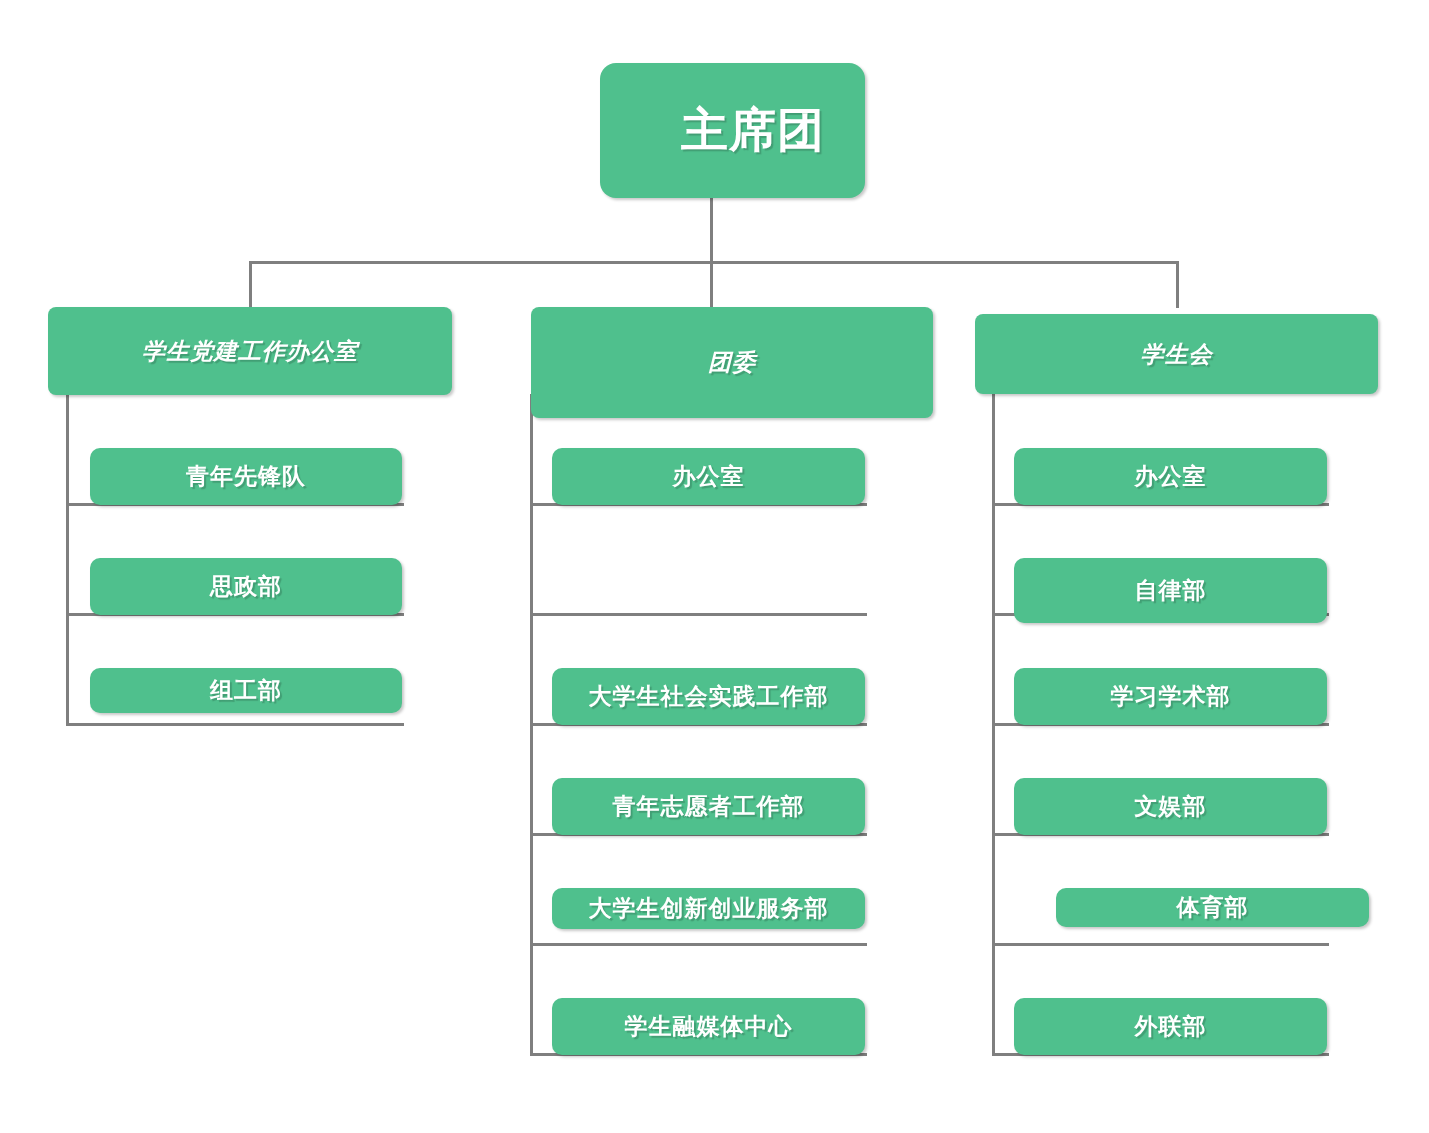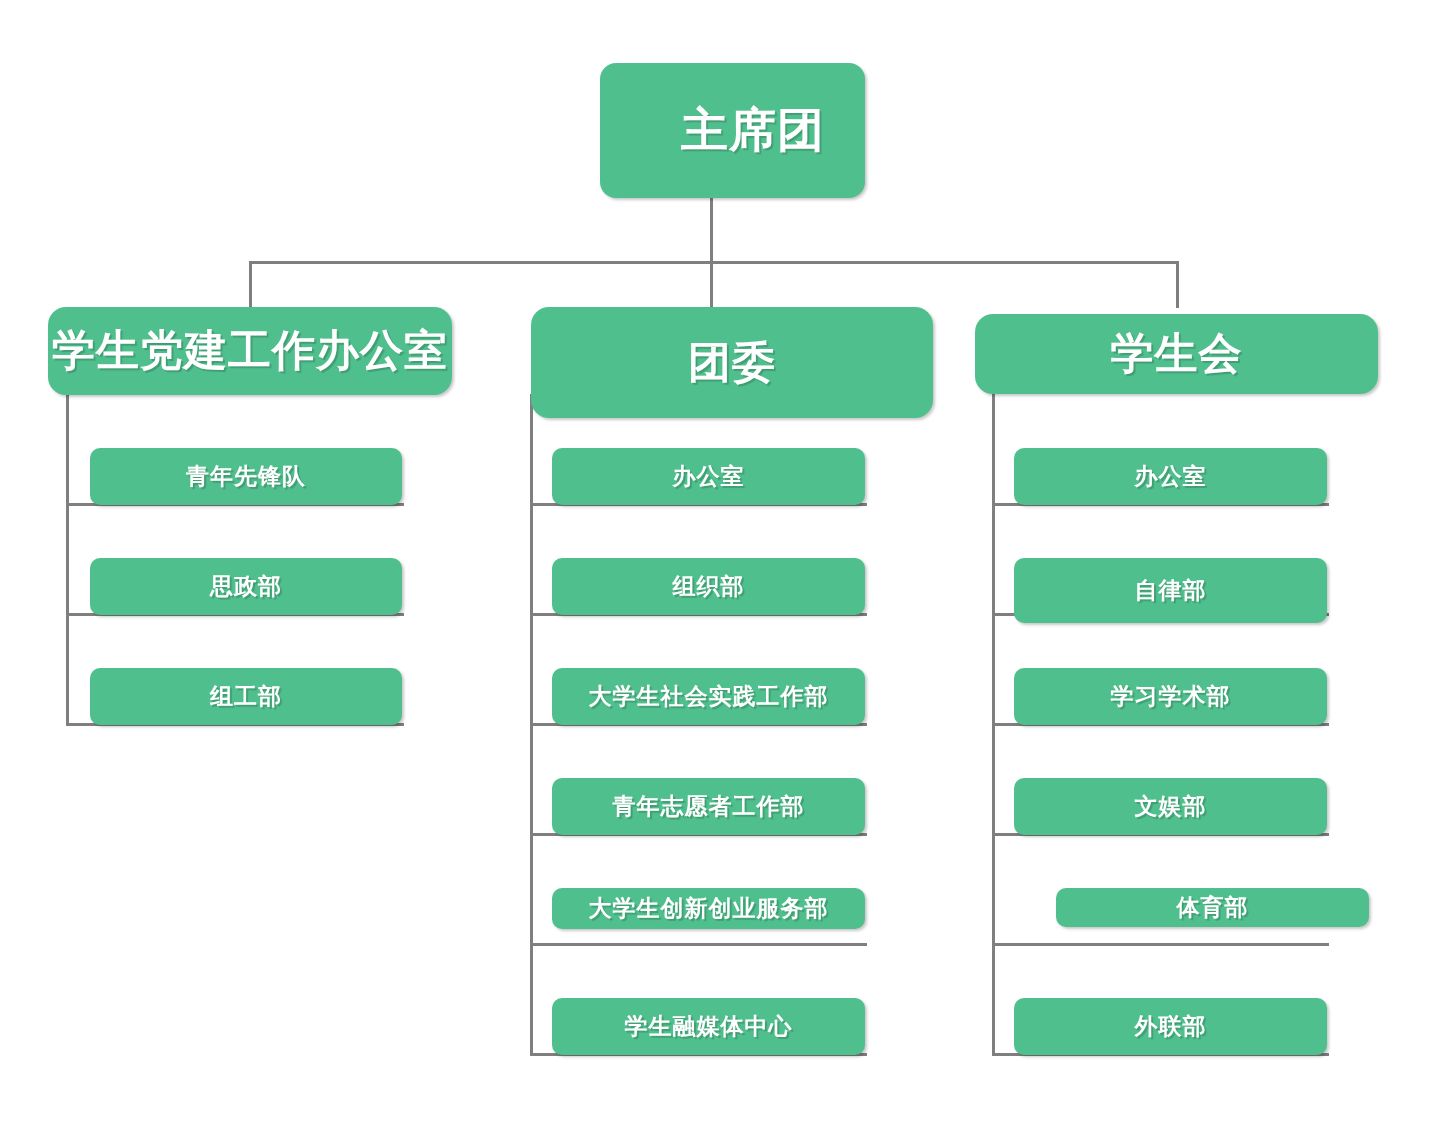--- a/index.html
+++ b/index.html
@@ -35,22 +35,23 @@
     box-shadow: 2px 2px 3px rgba(0,0,0,0.22);
     text-shadow: 2px 2px 1px rgba(0,0,0,0.18);
     letter-spacing: 1px;
     white-space: nowrap;
   }
   .node.lv1 {
     border-radius: 16px;
     font-size: 47px;
   }
   .node.lv2 {
-    border-radius: 18px;
-    font-size: 43px;
+    border-radius: 8px;
+    font-size: 23px;
+    font-style: italic;
   }
   .node.lv3 {
     border-radius: 10px;
     font-size: 23px;
   }
 </style>
 </head>
 <body>
 
 <div class="canvas">
@@ -86,24 +87,23 @@
   <div class="line h" style="left:992px; top:1053px; width:337px;"></div>
 
   <div class="node lv1" style="left:600px; top:63px; width:224px; height:135px;padding-left:41px;">主席团</div>
 
   <div class="node lv2" style="left:48px; top:307px; width:404px; height:88px;">学生党建工作办公室</div>
   <div class="node lv2" style="left:511px; top:307px; width:402px; height:111px;margin-left:20px;">团委</div>
   <div class="node lv2" style="left:975px; top:314px; width:403px; height:80px;">学生会</div>
 
   <div class="node lv3" style="left:90px; top:448px; width:312px; height:57px;">青年先锋队</div>
   <div class="node lv3" style="left:90px; top:558px; width:312px; height:57px;">思政部</div>
-  <div class="node lv3" style="left:90px; top:668px; width:312px; height:57px;">组工部</div>
+  <div class="node lv3" style="left:90px; top:668px; width:312px; height:45px;">组工部</div>
 
   <div class="node lv3" style="left:552px; top:448px; width:313px; height:57px;">办公室</div>
-  <div class="node lv3" style="left:552px; top:558px; width:313px; height:57px;">组织部</div>
   <div class="node lv3" style="left:552px; top:668px; width:313px; height:57px;">大学生社会实践工作部</div>
   <div class="node lv3" style="left:552px; top:778px; width:313px; height:57px;">青年志愿者工作部</div>
   <div class="node lv3" style="left:552px; top:888px; width:313px; height:41px;">大学生创新创业服务部</div>
   <div class="node lv3" style="left:552px; top:998px; width:313px; height:57px;">学生融媒体中心</div>
 
   <div class="node lv3" style="left:1014px; top:448px; width:313px; height:57px;">办公室</div>
   <div class="node lv3" style="left:1014px; top:558px; width:313px; height:65px;">自律部</div>
   <div class="node lv3" style="left:1014px; top:668px; width:313px; height:57px;">学习学术部</div>
   <div class="node lv3" style="left:1014px; top:778px; width:313px; height:57px;">文娱部</div>
   <div class="node lv3" style="left:1056px; top:888px; width:313px; height:39px;">体育部</div>

